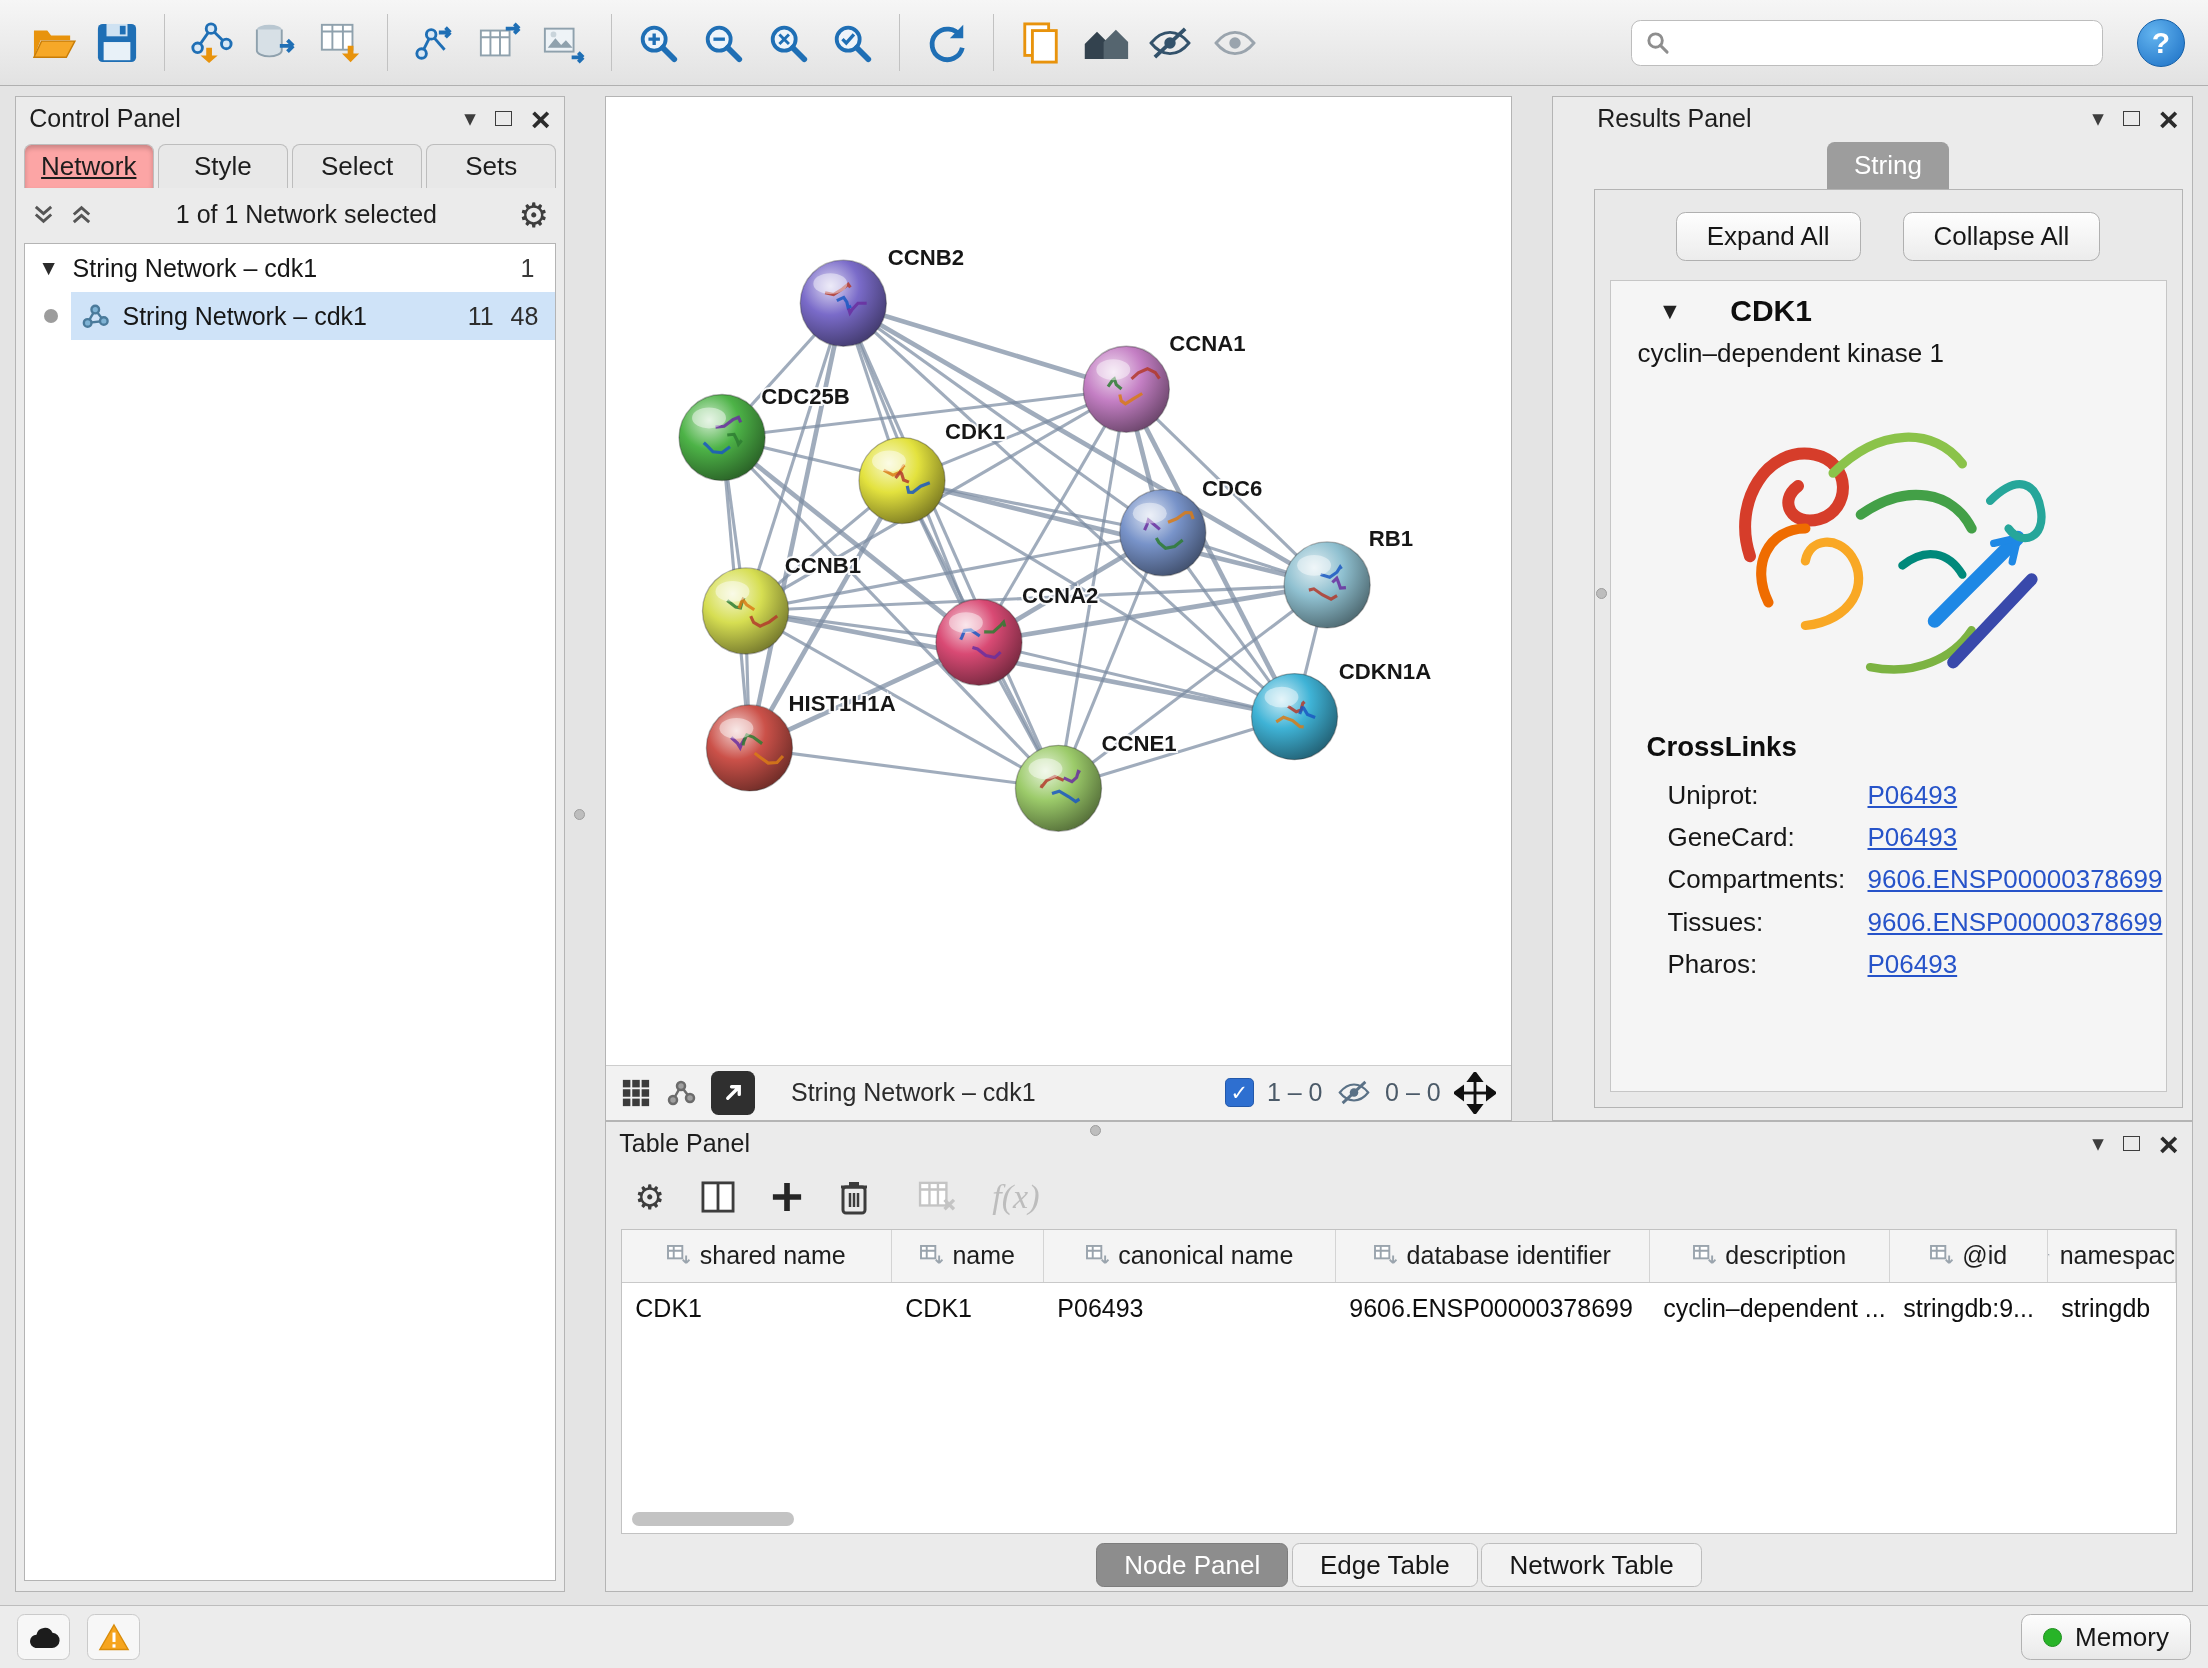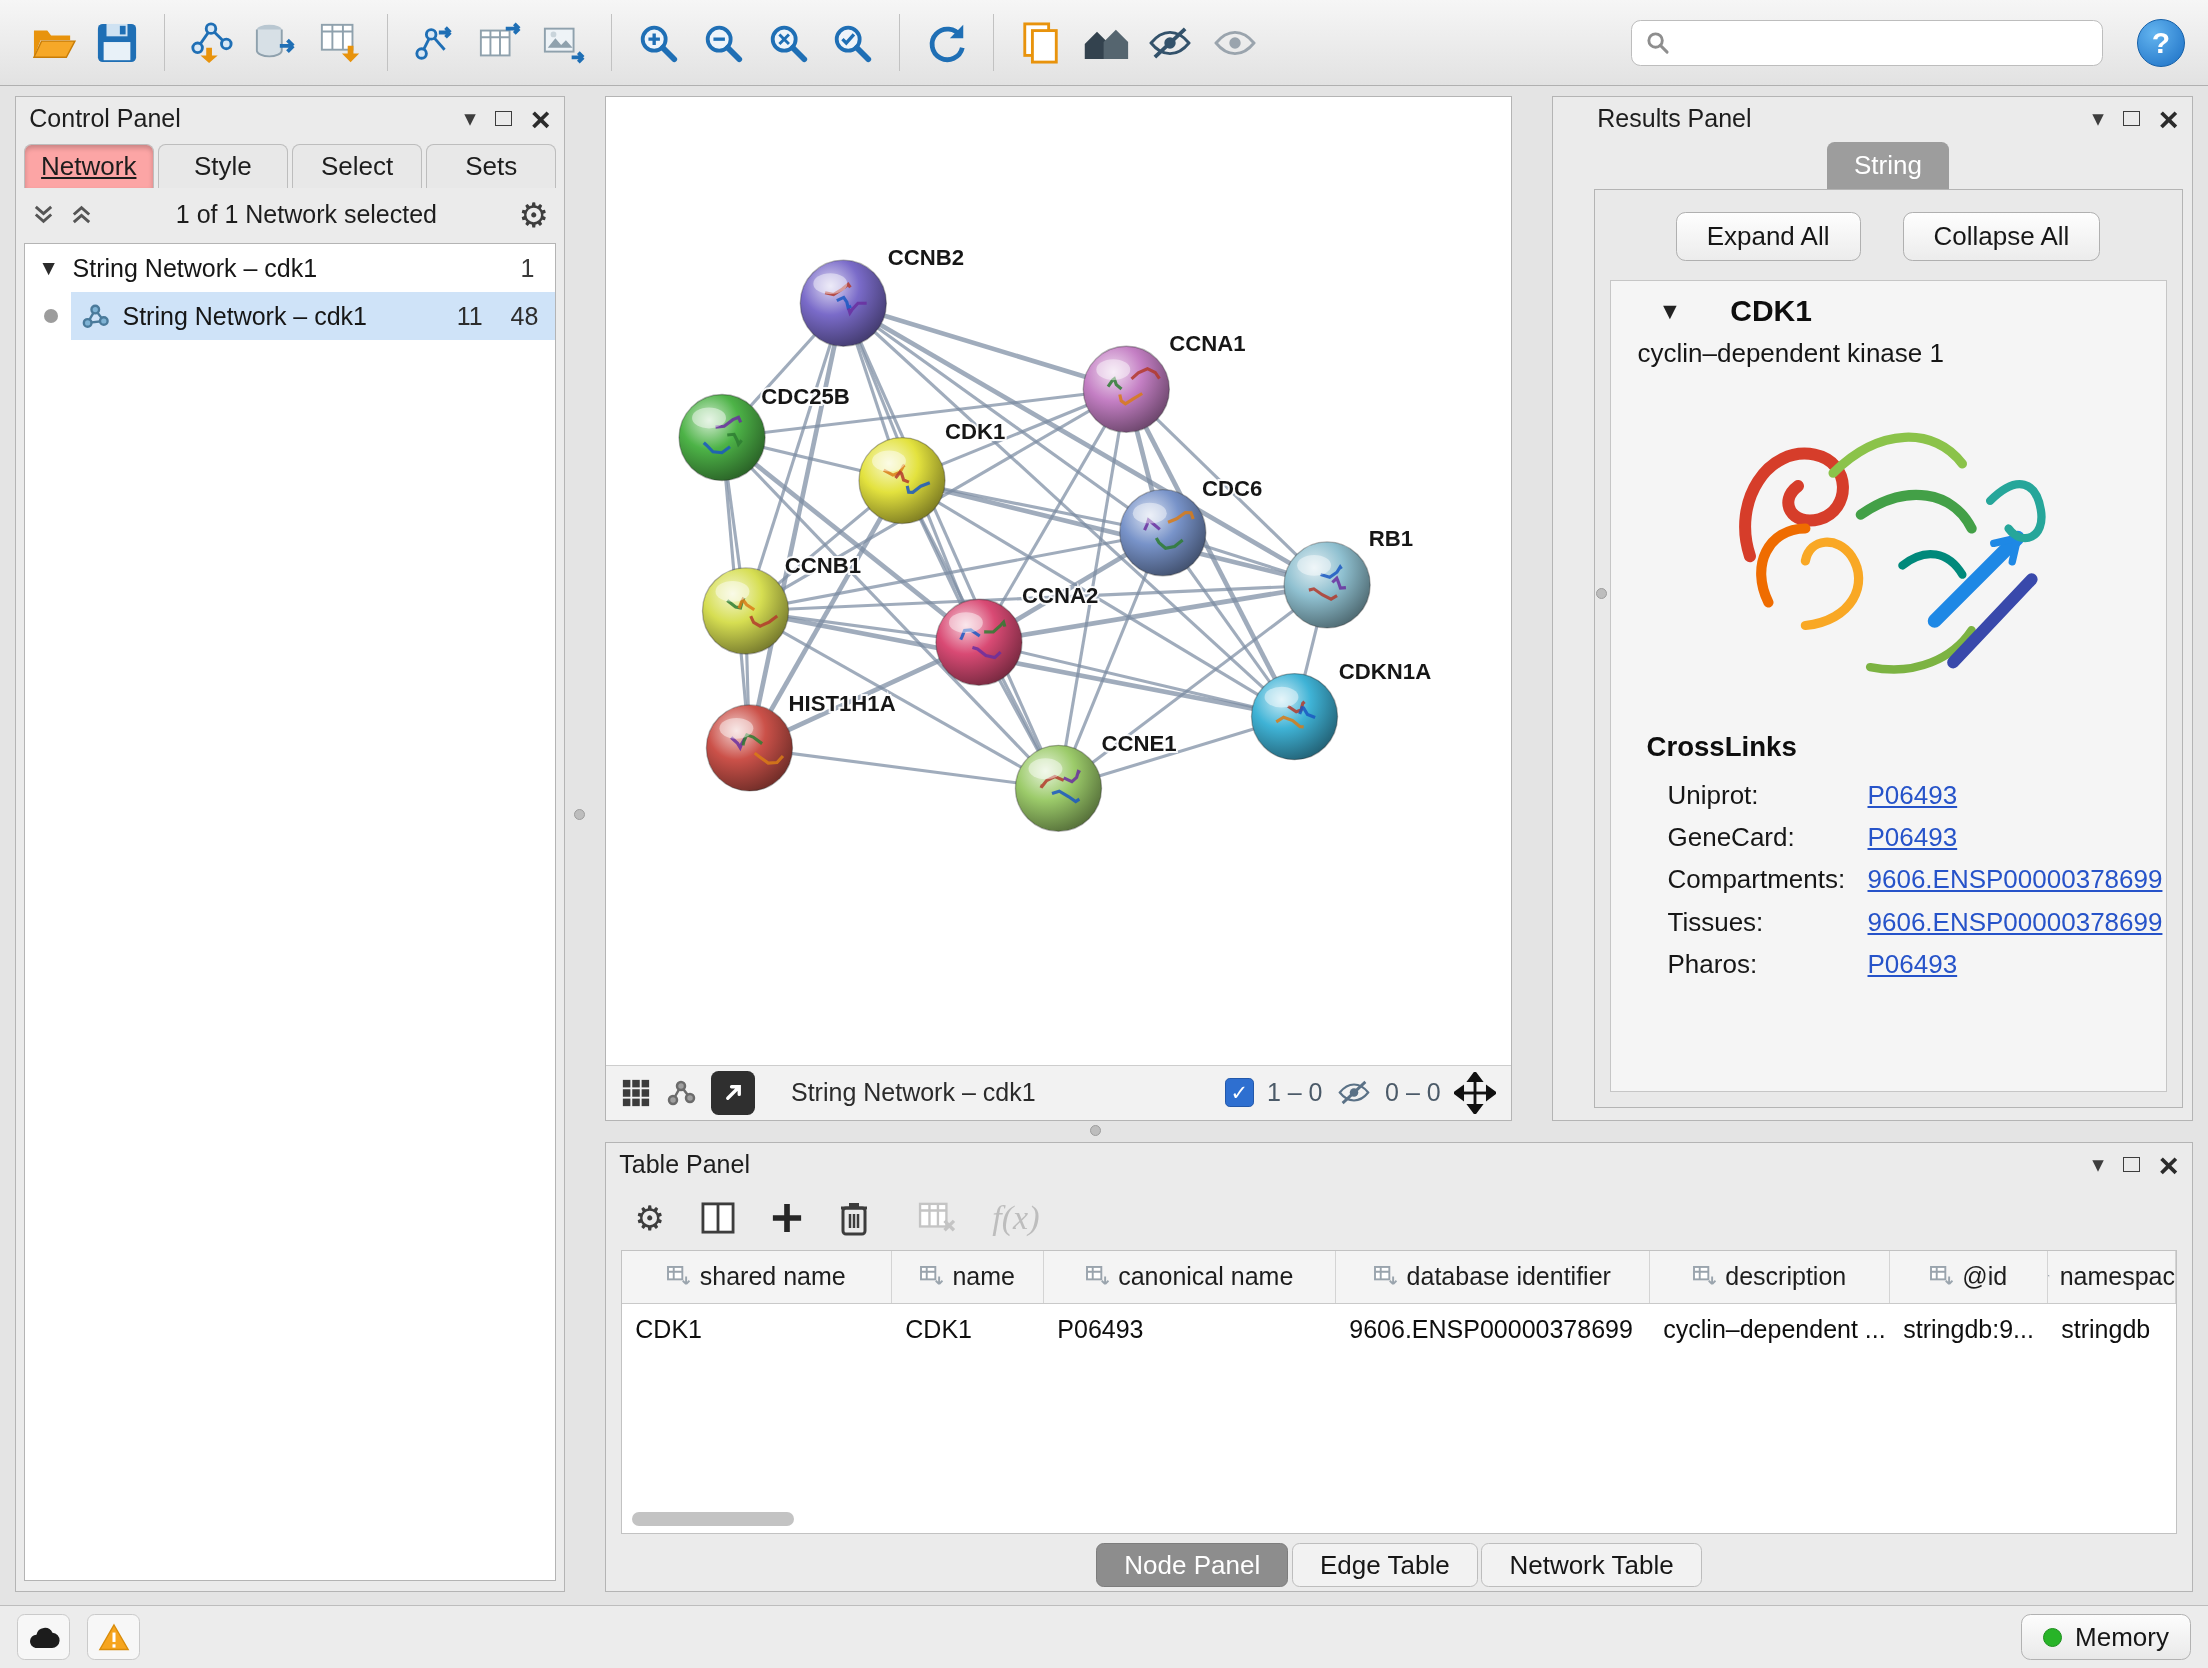--- a/index.html
+++ b/index.html
@@ -34,21 +34,21 @@
 .cp-tab.active{background:#fca5a5;box-shadow:inset 0 2.9px 5.7px rgba(0,0,0,.2);text-decoration:underline;}
 .cp-status{height:53px;display:flex;align-items:center;padding:0 15px;gap:13.3px;flex:0 0 auto;}
 .cp-status-text{flex:1;text-align:center;font-size:25px;color:#1d1d1d;}
 .gear{font-size:34px;color:#3d3d3d;line-height:1;}
 .cp-tree{flex:1;background:#fff;border:1px solid #b4b4b4;margin:1.9px 7.6px 9.5px;overflow:hidden;}
 .tree-row{height:48px;display:flex;align-items:center;font-size:25px;color:#161616;}
 .tree-caret{width:48px;text-align:center;font-size:21px;color:#2b2b2b;flex:0 0 auto;}
 .tree-count{margin-left:auto;padding-right:21px;color:#3b3b3b;}
 .bullet{width:14.3px;height:14.3px;border-radius:50%;background:#9c9c9c;margin:0 13.3px 0 19px;flex:0 0 auto;}
 .tree-sel{flex:1;height:100%;display:flex;align-items:center;background:#cfe3f8;gap:13.3px;padding:0 17px 0 9.5px;min-width:0;}
-.tree-counts{margin-left:auto;display:flex;gap:28px;color:#2d2d2d;justify-content:flex-end;}
+.tree-counts{margin-left:auto;display:flex;gap:17px;color:#2d2d2d;justify-content:flex-end;}
 
 .center-col{flex:1;display:flex;flex-direction:column;margin-left:40px;min-width:0;}
 .top-row{display:flex;height:1025px;min-height:0;flex:0 0 auto;}
 .network-view{flex:1;background:#fff;border:1px solid #b4b4b4;display:flex;flex-direction:column;min-width:0;}
 #network-svg{flex:1;width:100%;min-height:0;}
 .net-footer{height:55px;border-top:1px solid #cdcdcd;background:#f2f2f2;display:flex;align-items:center;padding:0 15px;gap:15px;flex:0 0 auto;}
 .nf-title{font-size:25px;color:#2b2b2b;margin-left:21px;}
 .nf-right{margin-left:auto;display:flex;align-items:center;gap:13.3px;}
 .nf-count{font-size:25px;color:#4b5a68;}
 .checkbox{width:28.5px;height:28.5px;border-radius:4.8px;background:#2e6fd0;color:#fff;font-size:21px;display:flex;align-items:center;justify-content:center;border:1px solid #2258aa;}
@@ -64,21 +64,21 @@
 .pc-header{display:flex;align-items:center;padding:13.3px 0 7.6px 48px;gap:49px;flex:0 0 auto;}
 .pc-caret{font-size:23px;color:#222;}
 .pc-name{font-size:30px;font-weight:bold;color:#0e0e0e;}
 .pc-desc{font-size:26px;padding:1.9px 0 7.6px 27px;color:#161616;}
 .pc-img{align-self:center;margin:13.3px 0 5.7px;}
 .pc-crosslinks-title{font-size:27.6px;font-weight:bold;padding:21px 0 11.4px 36px;color:#0e0e0e;}
 .cl-row{display:flex;font-size:26px;padding:5.7px 0 5.7px 57px;align-items:baseline;}
 .cl-label{width:200px;color:#161616;flex:0 0 auto;}
 .cl-link{color:#2653c9;text-decoration:underline;white-space:nowrap;}
 
-.table-panel{flex:1;margin-top:21px;display:flex;flex-direction:column;min-height:0;}
+.table-panel{flex:1;display:flex;flex-direction:column;min-height:0;}
 .tp-toolbar{height:63px;display:flex;align-items:center;gap:36px;padding:0 28.5px;flex:0 0 auto;}
 .tp-icon{display:flex;align-items:center;justify-content:center;}
 .fx{font-family:"Liberation Serif",serif;font-style:italic;font-size:34px;color:#bdbdbd;}
 .tp-table{margin:0 15px;border:1px solid #c2c2c2;background:#fff;flex:1;min-height:0;position:relative;display:flex;flex-direction:column;overflow:hidden;}
 .t-head{display:flex;background:#f4f4f4;border-bottom:1px solid #c9c9c9;height:53px;flex:0 0 auto;}
 .t-hcell{display:flex;align-items:center;justify-content:center;gap:9.5px;font-size:25px;color:#1d1d1d;border-right:1px solid #d4d4d4;overflow:hidden;white-space:nowrap;flex:0 0 auto;}
 .t-row{display:flex;height:51px;flex:0 0 auto;}
 .t-cell{display:flex;align-items:center;font-size:25px;color:#0e0e0e;padding:0 13.3px;overflow:hidden;white-space:nowrap;flex:0 0 auto;}
 .c0{width:270px;}.c1{width:152px;}.c2{width:292px;}.c3{width:314px;}.c4{width:240px;}.c5{width:158px;}.c6{flex:1 1 auto !important;width:auto;}
 .hscroll-thumb{position:absolute;bottom:6.7px;left:9.5px;width:162px;height:14.3px;border-radius:7.6px;background:#c3c3c3;}

